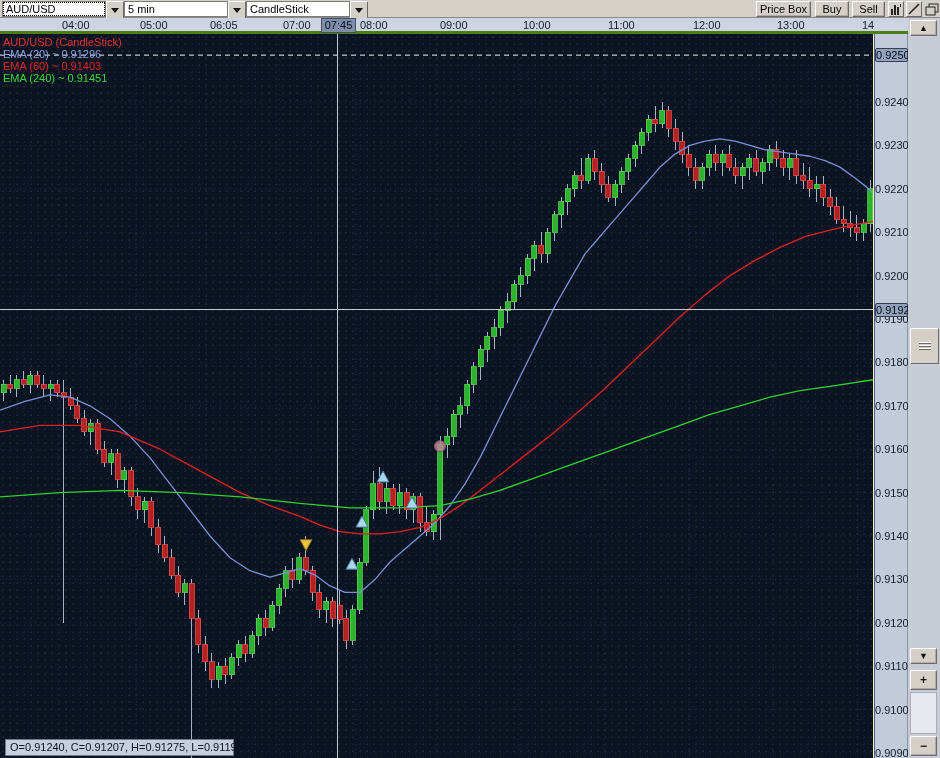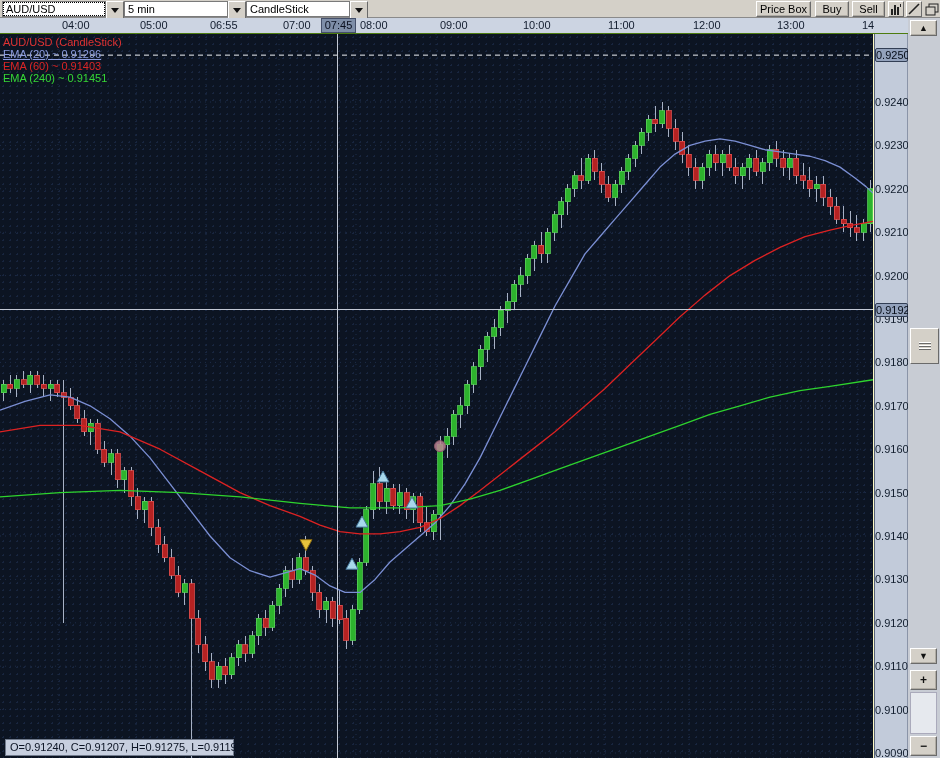--- a/index.html
+++ b/index.html
@@ -15,21 +15,21 @@
   .combo-arrow{width:16px;height:16px;background:#d4d0c8;border:1px solid;
                border-color:#fff #6a6a6a #6a6a6a #fff;display:flex;align-items:center;justify-content:center;}
   .tri-down{width:0;height:0;border-left:4px solid transparent;border-right:4px solid transparent;border-top:5px solid #111;}
   .tbtn{position:absolute;top:1px;height:16px;background:#d4d0c8;border:1px solid;
         border-color:#fff #6a6a6a #6a6a6a #fff;box-shadow:inset -1px -1px 0 #b0aca4;
         font-family:"Liberation Sans",sans-serif;font-size:11px;line-height:13px;text-align:center;padding:0;}
   .ibtn{position:absolute;top:1px;height:16px;background:#d4d0c8;border:1px solid;
         border-color:#fff #6a6a6a #6a6a6a #fff;display:flex;align-items:center;justify-content:center;padding:0;}
   
   .timebar{position:absolute;left:0;top:18px;width:908px;height:16px;background:#ccd4e2;
-           border-bottom:1px solid #4d7c0f;box-sizing:border-box;}
+           border-bottom:3px solid #4d7c0f;box-sizing:border-box;}
   .tlabel{position:absolute;top:1px;color:#121c2e;white-space:nowrap;}
   .thigh{position:absolute;top:0;height:15px;background:#7e8ea8;border:1px solid #45506a;
          box-sizing:border-box;color:#0a1020;text-align:center;line-height:13px;}
   
   .chartwrap{position:absolute;left:0;top:34px;width:873px;height:724px;background:#0c1422;
              background-image:radial-gradient(#18253e 1px,transparent 1px);background-size:7px 7px;}
   .legend{position:absolute;left:3px;top:2px;line-height:12px;white-space:nowrap;}
   .tooltip{position:absolute;left:5px;bottom:2px;width:227px;border:1px solid #707a8c;background:#c7cfdf;}
   .tooltip .tt-title{background:#e3e7ef;border-bottom:1px solid #9aa2b4;padding:0 4px;height:13px;line-height:13px;color:#0c1424;}
   .tooltip .tt-ohlc{padding:1px 4px;height:13px;line-height:13px;color:#0c1424;white-space:nowrap;}
@@ -97,21 +97,21 @@
       <svg width="14" height="13">
         <rect x="4" y="1" width="9" height="8" fill="#d4d0c8" stroke="#222"></rect>
         <rect x="1" y="4" width="9" height="8" fill="#d4d0c8" stroke="#222"></rect>
       </svg>
     </button>
   </div>
 
   <div class="timebar" id="timebar">
       <span class="tlabel" style="left: 62px;">04:00</span>
       <span class="tlabel" style="left: 140px;">05:00</span>
-      <span class="tlabel" style="left: 210px;">06:55</span>
+      <span class="tlabel" style="left: 210px;">06:05</span>
       <span class="tlabel" style="left: 283px;">07:00</span>
       <span class="tlabel" style="left: 360px;">08:00</span>
       <span class="tlabel" style="left: 440px;">09:00</span>
       <span class="tlabel" style="left: 523px;">10:00</span>
       <span class="tlabel" style="left: 608px;">11:00</span>
       <span class="tlabel" style="left: 693px;">12:00</span>
       <span class="tlabel" style="left: 777px;">13:00</span>
       <span class="tlabel" style="left: 862px;">14</span>
       <div class="thigh" style="left: 321px; width: 35px;">07:45</div>
     </div>
@@ -413,21 +413,21 @@
         <path d="M 346 535.21 L 358 535.21 L 352 524.21 Z" fill="#a8d8ec" stroke="#48789c"></path>
         <path d="M 356 493.112 L 368 493.112 L 362 482.112 Z" fill="#a8d8ec" stroke="#48789c"></path>
         <path d="M 377 447.976 L 389 447.976 L 383 436.976 Z" fill="#a8d8ec" stroke="#48789c"></path>
         <path d="M 406 474.016 L 418 474.016 L 412 463.016 Z" fill="#a8d8ec" stroke="#48789c"></path>
         <circle cx="440" cy="412.16200000000003" r="5.5" fill="#bb8493" fill-opacity="0.85" stroke="#8a5868"></circle>
         <line x1="337.5" x2="337.5" y1="0" y2="724" stroke="#c3c9d5" shape-rendering="crispEdges"></line>
         <line x1="0" x2="873" y1="275.886" y2="275.886" stroke="#c3c9d5" shape-rendering="crispEdges"></line>
       </svg>
     <div class="legend" id="legend">
         <div style="color: rgb(224, 50, 50);">AUD/USD (CandleStick)</div>
-        <div style="color: rgb(141, 157, 224); text-decoration: underline;">EMA (20) ~ 0.91296</div>
+        <div style="color: rgb(141, 157, 224);">EMA (20) ~ 0.91296</div>
         <div style="color: rgb(221, 37, 37);">EMA (60) ~ 0.91403</div>
         <div style="color: rgb(54, 216, 54);">EMA (240) ~ 0.91451</div>
       </div>
     <div class="tooltip">
       <div class="tt-ohlc">O=0.91240, C=0.91207, H=0.91275, L=0.91198</div>
     </div>
   </div>
 
   <div class="paxis" id="paxis">
       <div class="ptick" style="top: 62px;">0.9240</div>

